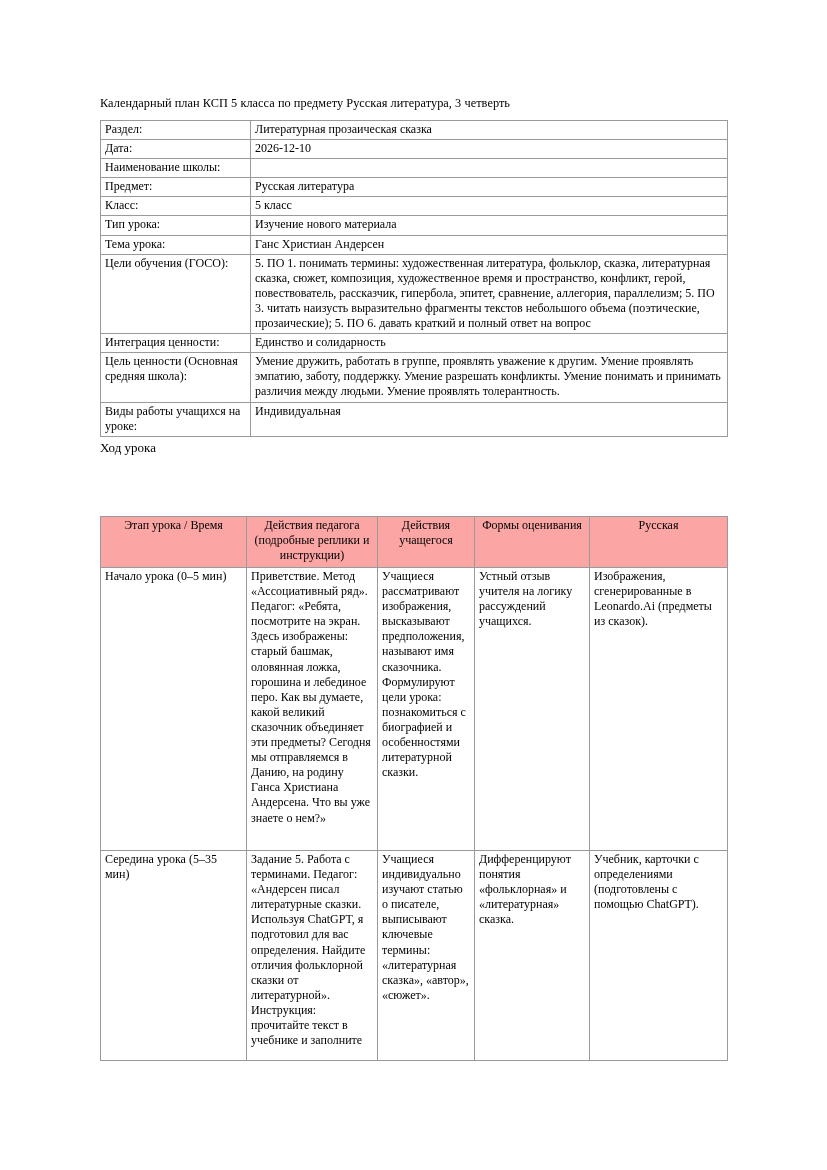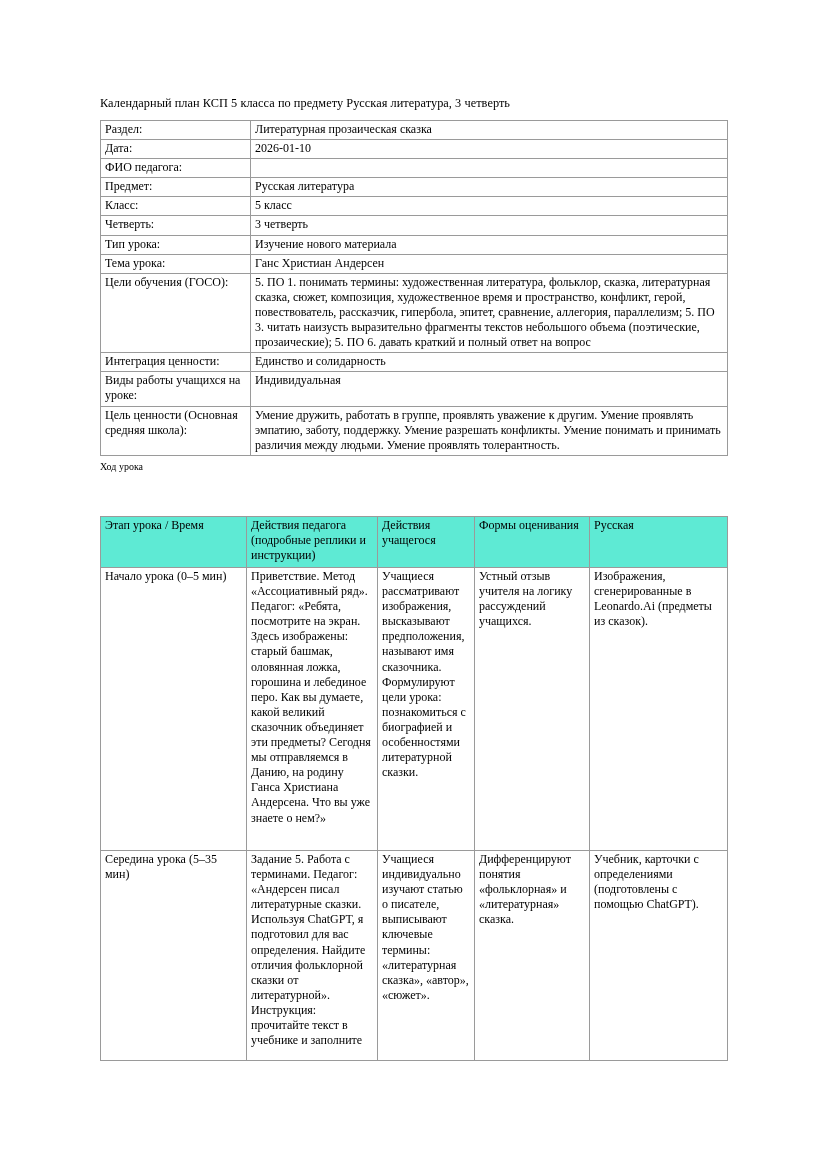--- a/index.html
+++ b/index.html
@@ -23,21 +23,21 @@
     padding: 96px 100px 0 100px;
   }
   .doc-title {
     font-size: 12.3px;
     line-height: 15px;
     margin: 0 0 9px 0;
     white-space: nowrap;
     letter-spacing: 0.05px;
   }
   .section-label {
-    font-size: 10px;
+    font-size: 13px;
     line-height: 15px;
     margin: 3px 0 6px 0;
   }
   table {
     border-collapse: collapse;
     table-layout: fixed;
     width: 627px;
     font-size: 12px;
   }
   table td, table th {
@@ -59,22 +59,23 @@
   #info-table td.value { }
 
   
   #flow-table { width: 627px; }
   #flow-table col.f1 { width: 146px; }
   #flow-table col.f2 { width: 131px; }
   #flow-table col.f3 { width: 97px; }
   #flow-table col.f4 { width: 115px; }
   #flow-table col.f5 { width: 138px; }
   #flow-table thead td {
-    background: #5eead4;
+    background: #fca5a5;
     height: 47px;
+    text-align: center;
   }
   #flow-table tbody td { }
   .clip-wrap {
     position: absolute;
     left: 100px;
     top: 516px;
     width: 629px;
     height: 550px;
     overflow: hidden;
   }
@@ -93,61 +94,57 @@
         <col class="c-label">
         <col class="c-value">
       </colgroup>
     <tbody>
         <tr>
           <td class="label">Раздел:</td>
           <td class="value">Литературная прозаическая сказка</td>
         </tr>
         <tr>
           <td class="label">Дата:</td>
-          <td class="value">2026-01-10</td>
+          <td class="value">2026-12-10</td>
         </tr>
         <tr>
-          <td class="label">ФИО педагога:</td>
+          <td class="label">Наименование школы:</td>
           <td class="value"></td>
         </tr>
         <tr>
           <td class="label">Предмет:</td>
           <td class="value">Русская литература</td>
         </tr>
         <tr>
           <td class="label">Класс:</td>
           <td class="value">5 класс</td>
-        </tr>
-        <tr>
-          <td class="label">Четверть:</td>
-          <td class="value">3 четверть</td>
         </tr>
         <tr>
           <td class="label">Тип урока:</td>
           <td class="value">Изучение нового материала</td>
         </tr>
         <tr>
           <td class="label">Тема урока:</td>
           <td class="value">Ганс Христиан Андерсен</td>
         </tr>
         <tr>
           <td class="label">Цели обучения (ГОСО):</td>
           <td class="value">5. ПО 1. понимать термины: художественная литература, фольклор, сказка, литературная сказка, сюжет, композиция, художественное время и пространство, конфликт, герой, повествователь, рассказчик, гипербола, эпитет, сравнение, аллегория, параллелизм; 5. ПО 3. читать наизусть выразительно фрагменты текстов небольшого объема (поэтические, прозаические); 5. ПО 6. давать краткий и полный ответ на вопрос</td>
         </tr>
         <tr>
           <td class="label">Интеграция ценности:</td>
           <td class="value">Единство и солидарность</td>
         </tr>
         <tr>
+          <td class="label">Цель ценности (Основная средняя школа):</td>
+          <td class="value">Умение дружить, работать в группе, проявлять уважение к другим. Умение проявлять эмпатию, заботу, поддержку. Умение разрешать конфликты. Умение понимать и принимать различия между людьми. Умение проявлять толерантность.</td>
+        </tr>
+        <tr>
           <td class="label">Виды работы учащихся на уроке:</td>
           <td class="value">Индивидуальная</td>
-        </tr>
-        <tr>
-          <td class="label">Цель ценности (Основная средняя школа):</td>
-          <td class="value">Умение дружить, работать в группе, проявлять уважение к другим. Умение проявлять эмпатию, заботу, поддержку. Умение разрешать конфликты. Умение понимать и принимать различия между людьми. Умение проявлять толерантность.</td>
         </tr>
       </tbody>
   </table>
 
   <div class="section-label">Ход урока</div>
 
   <div class="clip-wrap">
     <table id="flow-table">
       <colgroup>
           <col class="f1">

